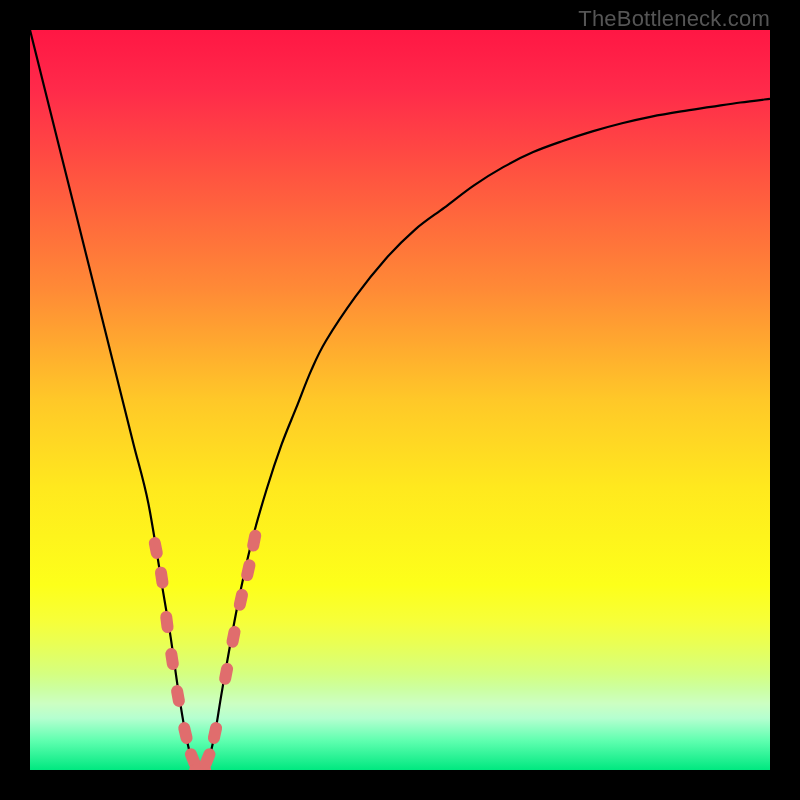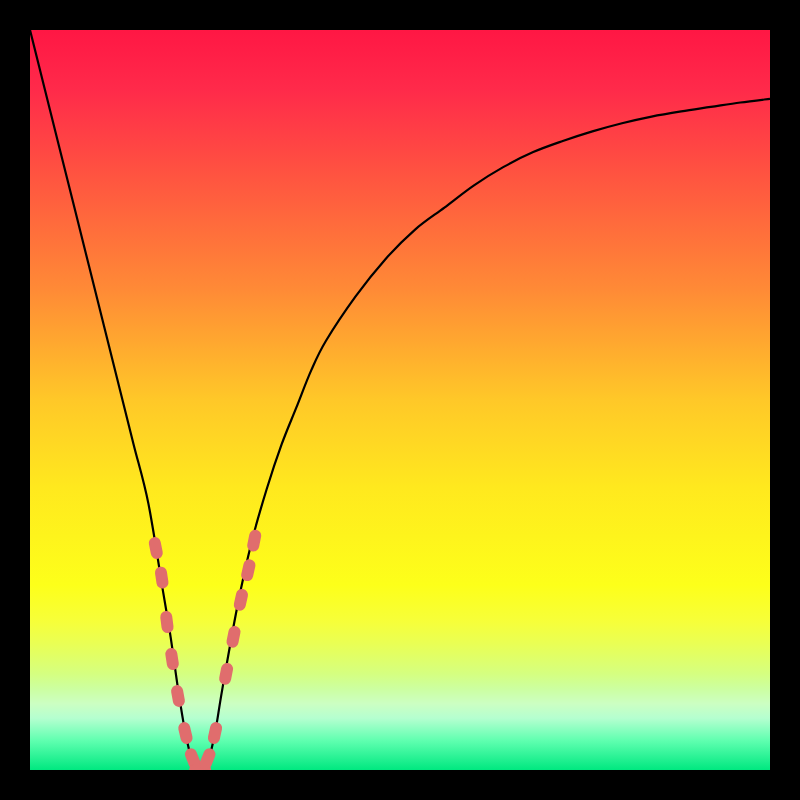--- a/index.html
+++ b/index.html
@@ -92,13 +92,14 @@
           <rect x="166.6" y="722.9" width="22" height="12" rx="6" ry="6" fill="#e06d6d" transform="rotate(-68.19859051364821 177.6 728.9)"></rect>
           <rect x="174" y="697" width="22" height="12" rx="6" ry="6" fill="#e06d6d" transform="rotate(-77.73522627210758 185 703)"></rect>
           <rect x="185.10000000000002" y="637.8" width="22" height="12" rx="6" ry="6" fill="#e06d6d" transform="rotate(-79.11447294534126 196.10000000000002 643.8)"></rect>
           <rect x="192.50000000000003" y="600.8" width="22" height="12" rx="6" ry="6" fill="#e06d6d" transform="rotate(-78.69006752597983 203.50000000000003 606.8)"></rect>
           <rect x="199.89999999999998" y="563.8" width="22" height="12" rx="6" ry="6" fill="#e06d6d" transform="rotate(-77.47119229084852 210.89999999999998 569.8)"></rect>
           <rect x="207.29999999999998" y="534.2" width="22" height="12" rx="6" ry="6" fill="#e06d6d" transform="rotate(-77.31961650818015 218.29999999999998 540.2)"></rect>
           <rect x="213.22" y="504.6" width="22" height="12" rx="6" ry="6" fill="#e06d6d" transform="rotate(-78.69006752597977 224.22 510.6)"></rect>
         </g>
     </svg>
   </div>
+  <div class="watermark">TheBottleneck.com</div>
 </div>
 
 </body></html>

